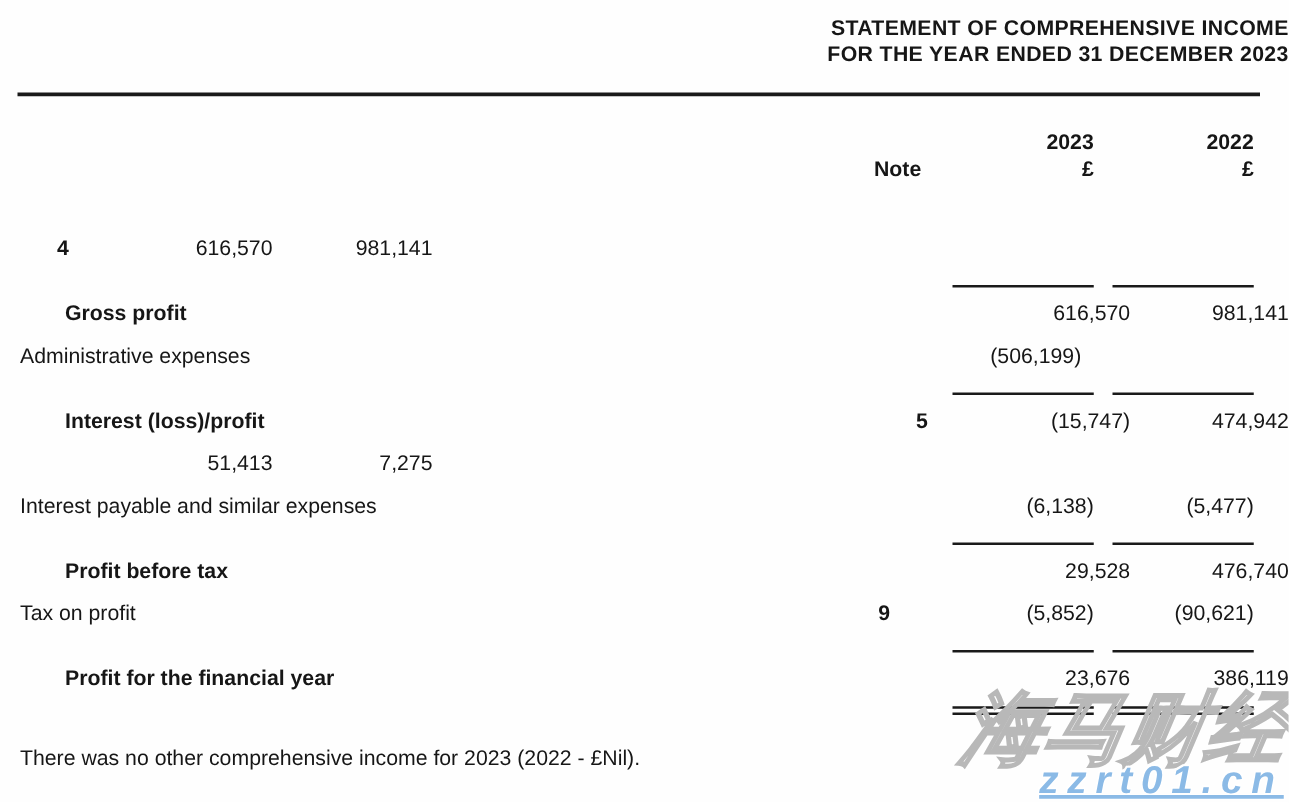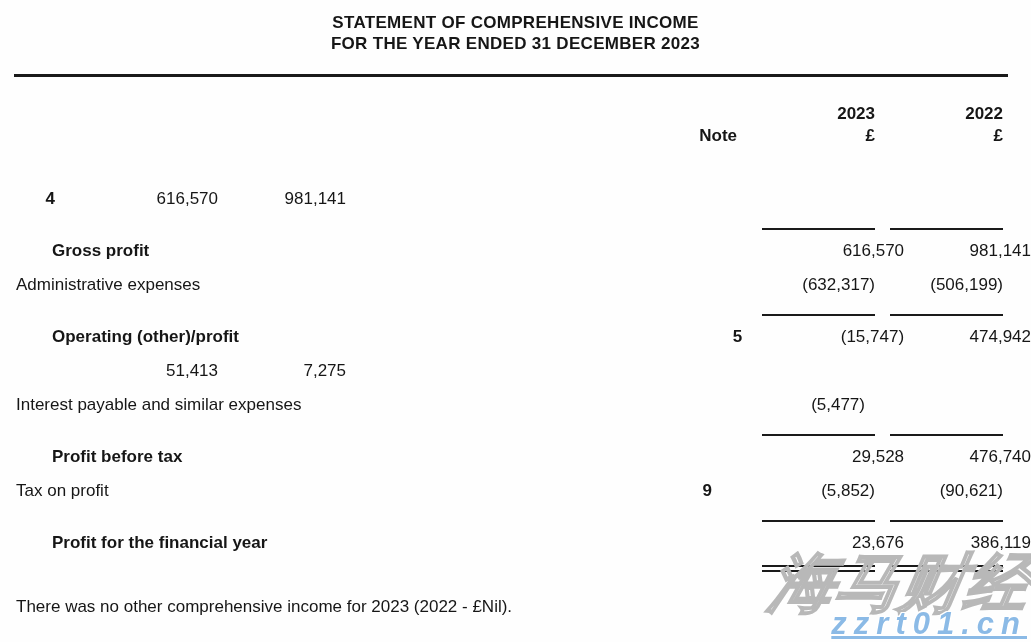--- a/index.html
+++ b/index.html
@@ -8,21 +8,21 @@
     position:relative;
     width:1031px; height:642px;
     background:#fefefe;
     overflow:hidden;
     font-family:"Liberation Sans", sans-serif;
     color:#161616;
     font-size:17px;
   }
   .title {
     padding-top:12px;
-    text-align:center;
+    text-align:right;
     font-weight:bold;
     font-size:17px;
     line-height:21px;
     letter-spacing:0.3px;
   }
   .rule-full {
     border-top:3px solid #1a1a1a;
     margin:20px 23px 0 14px;
   }
   
@@ -110,47 +110,47 @@
         </div>
         <div class="frow trow bold">
           <div class="c-label">Gross profit</div>
           <div class="c-note c-note-val"></div>
           <div class="c-num">616,570</div>
           <div class="c-num2">981,141</div>
         </div>
         <div class="frow trow">
           <div class="c-label">Administrative expenses</div>
           <div class="c-note c-note-val"></div>
-          <div class="c-num">(632,317)</div>
           <div class="c-num2">(506,199)</div>
         </div>
         <div class="frow rule-row">
           <div class="c-label"></div>
           <div class="c-note"></div>
           <div class="c-num">
             <span class="rule"></span>
           </div>
           <div class="c-num2">
             <span class="rule"></span>
           </div>
         </div>
         <div class="frow trow bold">
-          <div class="c-label">Operating (other)/profit</div>
+          <div class="c-label">Interest (loss)/profit</div>
           <div class="c-note c-note-val">5</div>
           <div class="c-num">(15,747)</div>
           <div class="c-num2">474,942</div>
         </div>
         <div class="frow trow">
           <div class="c-note c-note-val"></div>
           <div class="c-num">51,413</div>
           <div class="c-num2">7,275</div>
         </div>
         <div class="frow trow">
           <div class="c-label">Interest payable and similar expenses</div>
           <div class="c-note c-note-val"></div>
+          <div class="c-num">(6,138)</div>
           <div class="c-num2">(5,477)</div>
         </div>
         <div class="frow rule-row">
           <div class="c-label"></div>
           <div class="c-note"></div>
           <div class="c-num">
             <span class="rule"></span>
           </div>
           <div class="c-num2">
             <span class="rule"></span>

